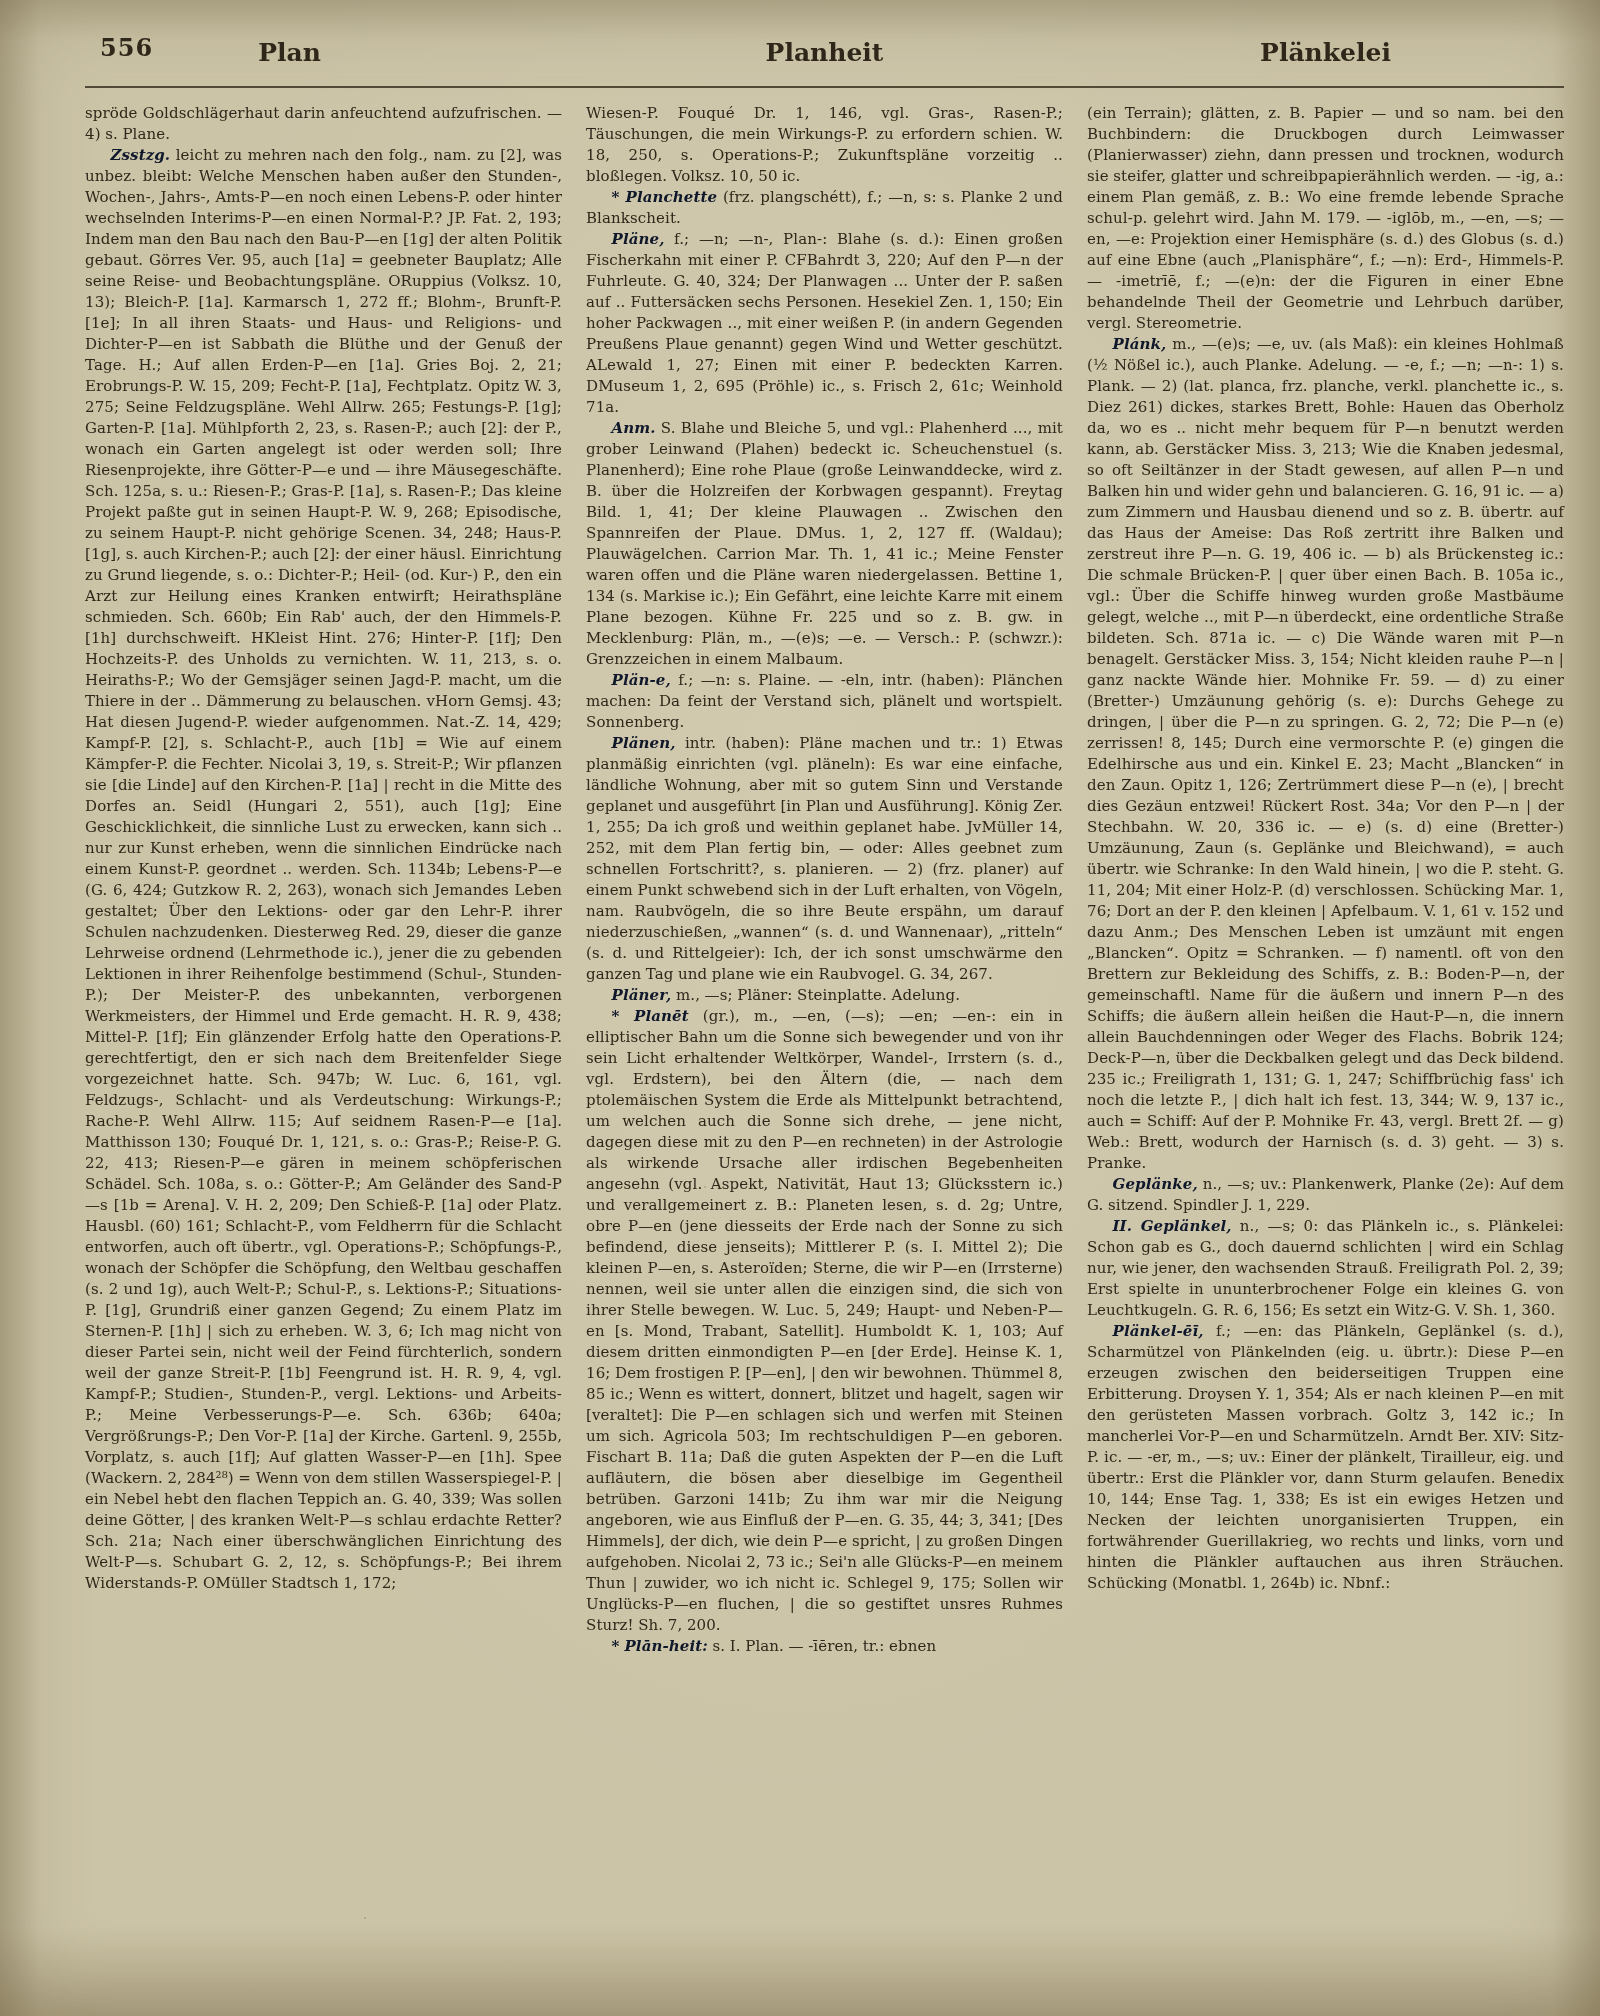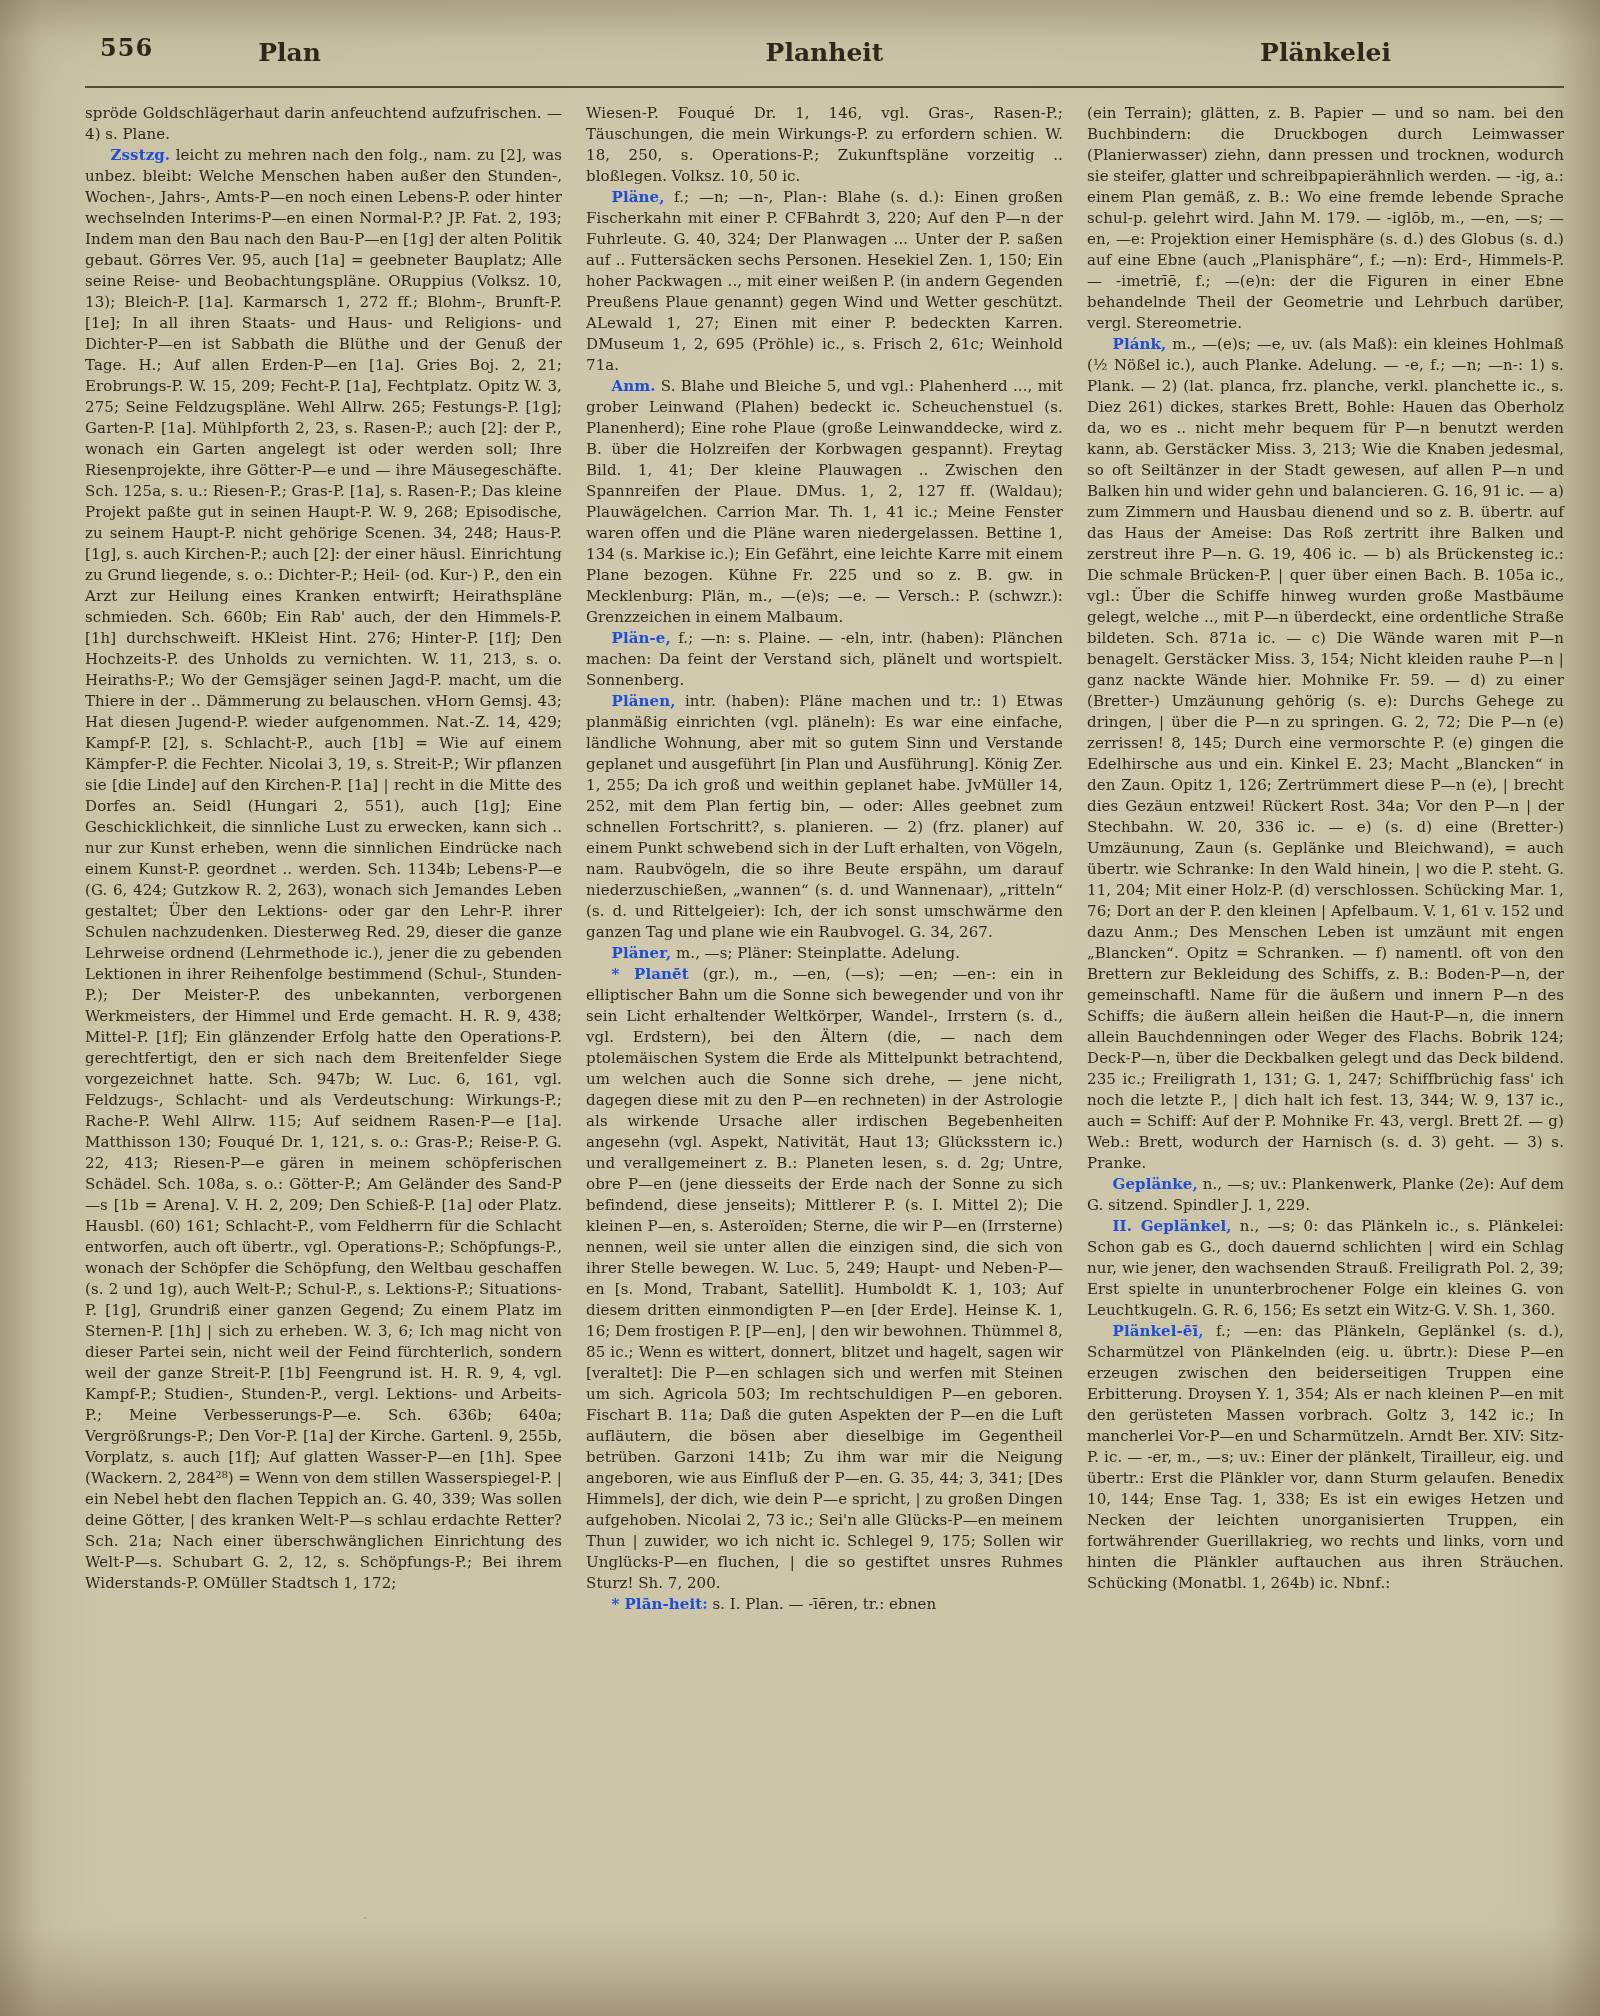--- a/index.html
+++ b/index.html
@@ -36,21 +36,21 @@
     position:absolute;left:85px;top:103px;width:1479px;height:1900px;
     display:flex;gap:24px;
   }
   .col{flex:1;min-width:0;}
   .para{
     margin:0;text-align:justify;
     font-size:15px;line-height:21px;letter-spacing:.1px;
     word-spacing:-.3px;
   }
   .ind{text-indent:1.7em;}
-  .lead{font-weight:bold;color:#1d4ed8;}
+  .lead{font-weight:bold;color:#0f172a;font-style:italic;}
 </style>
 </head>
 <body>
 
 <div class="pagenum">556</div>
 
 <div class="titles">
   <div class="t">Plan</div>
   <div class="t">Planheit</div>
   <div class="t">Plänkelei</div>
@@ -60,20 +60,21 @@
 
 <div class="bodywrap">
 
   <div class="col">
     <p class="para"><span class="lead"></span><span>spröde Goldschlägerhaut darin anfeuchtend aufzufrischen. — 4) s. Plane.</span></p>
     <p class="para ind"><span class="lead">Zsstzg.</span><span> leicht zu mehren nach den folg., nam. zu [2], was unbez. bleibt: Welche Menschen haben außer den Stunden-, Wochen-, Jahrs-, Amts-P—en noch einen Lebens-P. oder hinter wechselnden Interims-P—en einen Normal-P.? JP. Fat. 2, 193; Indem man den Bau nach den Bau-P—en [1g] der alten Politik gebaut. Görres Ver. 95, auch [1a] = geebneter Bauplatz; Alle seine Reise- und Beobachtungspläne. ORuppius (Volksz. 10, 13); Bleich-P. [1a]. Karmarsch 1, 272 ff.; Blohm-, Brunft-P. [1e]; In all ihren Staats- und Haus- und Religions- und Dichter-P—en ist Sabbath die Blüthe und der Genuß der Tage. H.; Auf allen Erden-P—en [1a]. Gries Boj. 2, 21; Erobrungs-P. W. 15, 209; Fecht-P. [1a], Fechtplatz. Opitz W. 3, 275; Seine Feldzugspläne. Wehl Allrw. 265; Festungs-P. [1g]; Garten-P. [1a]. Mühlpforth 2, 23, s. Rasen-P.; auch [2]: der P., wonach ein Garten angelegt ist oder werden soll; Ihre Riesenprojekte, ihre Götter-P—e und — ihre Mäusegeschäfte. Sch. 125a, s. u.: Riesen-P.; Gras-P. [1a], s. Rasen-P.; Das kleine Projekt paßte gut in seinen Haupt-P. W. 9, 268; Episodische, zu seinem Haupt-P. nicht gehörige Scenen. 34, 248; Haus-P. [1g], s. auch Kirchen-P.; auch [2]: der einer häusl. Einrichtung zu Grund liegende, s. o.: Dichter-P.; Heil- (od. Kur-) P., den ein Arzt zur Heilung eines Kranken entwirft; Heirathspläne schmieden. Sch. 660b; Ein Rab' auch, der den Himmels-P. [1h] durchschweift. HKleist Hint. 276; Hinter-P. [1f]; Den Hochzeits-P. des Unholds zu vernichten. W. 11, 213, s. o. Heiraths-P.; Wo der Gemsjäger seinen Jagd-P. macht, um die Thiere in der .. Dämmerung zu belauschen. vHorn Gemsj. 43; Hat diesen Jugend-P. wieder aufgenommen. Nat.-Z. 14, 429; Kampf-P. [2], s. Schlacht-P., auch [1b] = Wie auf einem Kämpfer-P. die Fechter. Nicolai 3, 19, s. Streit-P.; Wir pflanzen sie [die Linde] auf den Kirchen-P. [1a] | recht in die Mitte des Dorfes an. Seidl (Hungari 2, 551), auch [1g]; Eine Geschicklichkeit, die sinnliche Lust zu erwecken, kann sich .. nur zur Kunst erheben, wenn die sinnlichen Eindrücke nach einem Kunst-P. geordnet .. werden. Sch. 1134b; Lebens-P—e (G. 6, 424; Gutzkow R. 2, 263), wonach sich Jemandes Leben gestaltet; Über den Lektions- oder gar den Lehr-P. ihrer Schulen nachzudenken. Diesterweg Red. 29, dieser die ganze Lehrweise ordnend (Lehrmethode ic.), jener die zu gebenden Lektionen in ihrer Reihenfolge bestimmend (Schul-, Stunden-P.); Der Meister-P. des unbekannten, verborgenen Werkmeisters, der Himmel und Erde gemacht. H. R. 9, 438; Mittel-P. [1f]; Ein glänzender Erfolg hatte den Operations-P. gerechtfertigt, den er sich nach dem Breitenfelder Siege vorgezeichnet hatte. Sch. 947b; W. Luc. 6, 161, vgl. Feldzugs-, Schlacht- und als Verdeutschung: Wirkungs-P.; Rache-P. Wehl Allrw. 115; Auf seidnem Rasen-P—e [1a]. Matthisson 130; Fouqué Dr. 1, 121, s. o.: Gras-P.; Reise-P. G. 22, 413; Riesen-P—e gären in meinem schöpferischen Schädel. Sch. 108a, s. o.: Götter-P.; Am Geländer des Sand-P—s [1b = Arena]. V. H. 2, 209; Den Schieß-P. [1a] oder Platz. Hausbl. (60) 161; Schlacht-P., vom Feldherrn für die Schlacht entworfen, auch oft übertr., vgl. Operations-P.; Schöpfungs-P., wonach der Schöpfer die Schöpfung, den Weltbau geschaffen (s. 2 und 1g), auch Welt-P.; Schul-P., s. Lektions-P.; Situations-P. [1g], Grundriß einer ganzen Gegend; Zu einem Platz im Sternen-P. [1h] | sich zu erheben. W. 3, 6; Ich mag nicht von dieser Partei sein, nicht weil der Feind fürchterlich, sondern weil der ganze Streit-P. [1b] Feengrund ist. H. R. 9, 4, vgl. Kampf-P.; Studien-, Stunden-P., vergl. Lektions- und Arbeits-P.; Meine Verbesserungs-P—e. Sch. 636b; 640a; Vergrößrungs-P.; Den Vor-P. [1a] der Kirche. Gartenl. 9, 255b, Vorplatz, s. auch [1f]; Auf glatten Wasser-P—en [1h]. Spee (Wackern. 2, 284²⁸) = Wenn von dem stillen Wasserspiegel-P. | ein Nebel hebt den flachen Teppich an. G. 40, 339; Was sollen deine Götter, | des kranken Welt-P—s schlau erdachte Retter? Sch. 21a; Nach einer überschwänglichen Einrichtung des Welt-P—s. Schubart G. 2, 12, s. Schöpfungs-P.; Bei ihrem Widerstands-P. OMüller Stadtsch 1, 172;</span></p>
   </div>
 
   <div class="col">
     <p class="para"><span class="lead"></span><span>Wiesen-P. Fouqué Dr. 1, 146, vgl. Gras-, Rasen-P.; Täuschungen, die mein Wirkungs-P. zu erfordern schien. W. 18, 250, s. Operations-P.; Zukunftspläne vorzeitig .. bloßlegen. Volksz. 10, 50 ic.</span></p>
+    <p class="para ind"><span class="lead">* Planchette</span><span> (frz. plangschétt), f.; —n, s: s. Planke 2 und Blankscheit.</span></p>
     <p class="para ind"><span class="lead">Pläne,</span><span> f.; —n; —n-, Plan-: Blahe (s. d.): Einen großen Fischerkahn mit einer P. CFBahrdt 3, 220; Auf den P—n der Fuhrleute. G. 40, 324; Der Planwagen ... Unter der P. saßen auf .. Futtersäcken sechs Personen. Hesekiel Zen. 1, 150; Ein hoher Packwagen .., mit einer weißen P. (in andern Gegenden Preußens Plaue genannt) gegen Wind und Wetter geschützt. ALewald 1, 27; Einen mit einer P. bedeckten Karren. DMuseum 1, 2, 695 (Pröhle) ic., s. Frisch 2, 61c; Weinhold 71a.</span></p>
     <p class="para ind"><span class="lead">Anm.</span><span> S. Blahe und Bleiche 5, und vgl.: Plahenherd ..., mit grober Leinwand (Plahen) bedeckt ic. Scheuchenstuel (s. Planenherd); Eine rohe Plaue (große Leinwanddecke, wird z. B. über die Holzreifen der Korbwagen gespannt). Freytag Bild. 1, 41; Der kleine Plauwagen .. Zwischen den Spannreifen der Plaue. DMus. 1, 2, 127 ff. (Waldau); Plauwägelchen. Carrion Mar. Th. 1, 41 ic.; Meine Fenster waren offen und die Pläne waren niedergelassen. Bettine 1, 134 (s. Markise ic.); Ein Gefährt, eine leichte Karre mit einem Plane bezogen. Kühne Fr. 225 und so z. B. gw. in Mecklenburg: Plän, m., —(e)s; —e. — Versch.: P. (schwzr.): Grenzzeichen in einem Malbaum.</span></p>
     <p class="para ind"><span class="lead">Plän-e,</span><span> f.; —n: s. Plaine. — -eln, intr. (haben): Plänchen machen: Da feint der Verstand sich, plänelt und wortspielt. Sonnenberg.</span></p>
     <p class="para ind"><span class="lead">Plänen,</span><span> intr. (haben): Pläne machen und tr.: 1) Etwas planmäßig einrichten (vgl. pläneln): Es war eine einfache, ländliche Wohnung, aber mit so gutem Sinn und Verstande geplanet und ausgeführt [in Plan und Ausführung]. König Zer. 1, 255; Da ich groß und weithin geplanet habe. JvMüller 14, 252, mit dem Plan fertig bin, — oder: Alles geebnet zum schnellen Fortschritt?, s. planieren. — 2) (frz. planer) auf einem Punkt schwebend sich in der Luft erhalten, von Vögeln, nam. Raubvögeln, die so ihre Beute erspähn, um darauf niederzuschießen, „wannen“ (s. d. und Wannenaar), „ritteln“ (s. d. und Rittelgeier): Ich, der ich sonst umschwärme den ganzen Tag und plane wie ein Raubvogel. G. 34, 267.</span></p>
     <p class="para ind"><span class="lead">Pläner,</span><span> m., —s; Pläner: Steinplatte. Adelung.</span></p>
     <p class="para ind"><span class="lead">* Planēt</span><span> (gr.), m., —en, (—s); —en; —en-: ein in elliptischer Bahn um die Sonne sich bewegender und von ihr sein Licht erhaltender Weltkörper, Wandel-, Irrstern (s. d., vgl. Erdstern), bei den Ältern (die, — nach dem ptolemäischen System die Erde als Mittelpunkt betrachtend, um welchen auch die Sonne sich drehe, — jene nicht, dagegen diese mit zu den P—en rechneten) in der Astrologie als wirkende Ursache aller irdischen Begebenheiten angesehn (vgl. Aspekt, Nativität, Haut 13; Glücksstern ic.) und verallgemeinert z. B.: Planeten lesen, s. d. 2g; Untre, obre P—en (jene diesseits der Erde nach der Sonne zu sich befindend, diese jenseits); Mittlerer P. (s. I. Mittel 2); Die kleinen P—en, s. Asteroïden; Sterne, die wir P—en (Irrsterne) nennen, weil sie unter allen die einzigen sind, die sich von ihrer Stelle bewegen. W. Luc. 5, 249; Haupt- und Neben-P—en [s. Mond, Trabant, Satellit]. Humboldt K. 1, 103; Auf diesem dritten einmondigten P—en [der Erde]. Heinse K. 1, 16; Dem frostigen P. [P—en], | den wir bewohnen. Thümmel 8, 85 ic.; Wenn es wittert, donnert, blitzet und hagelt, sagen wir [veraltet]: Die P—en schlagen sich und werfen mit Steinen um sich. Agricola 503; Im rechtschuldigen P—en geboren. Fischart B. 11a; Daß die guten Aspekten der P—en die Luft aufläutern, die bösen aber dieselbige im Gegentheil betrüben. Garzoni 141b; Zu ihm war mir die Neigung angeboren, wie aus Einfluß der P—en. G. 35, 44; 3, 341; [Des Himmels], der dich, wie dein P—e spricht, | zu großen Dingen aufgehoben. Nicolai 2, 73 ic.; Sei'n alle Glücks-P—en meinem Thun | zuwider, wo ich nicht ic. Schlegel 9, 175; Sollen wir Unglücks-P—en fluchen, | die so gestiftet unsres Ruhmes Sturz! Sh. 7, 200.</span></p>
     <p class="para ind"><span class="lead">* Plān-heit:</span><span> s. I. Plan. — -īēren, tr.: ebnen</span></p>
   </div>
 
   <div class="col">

